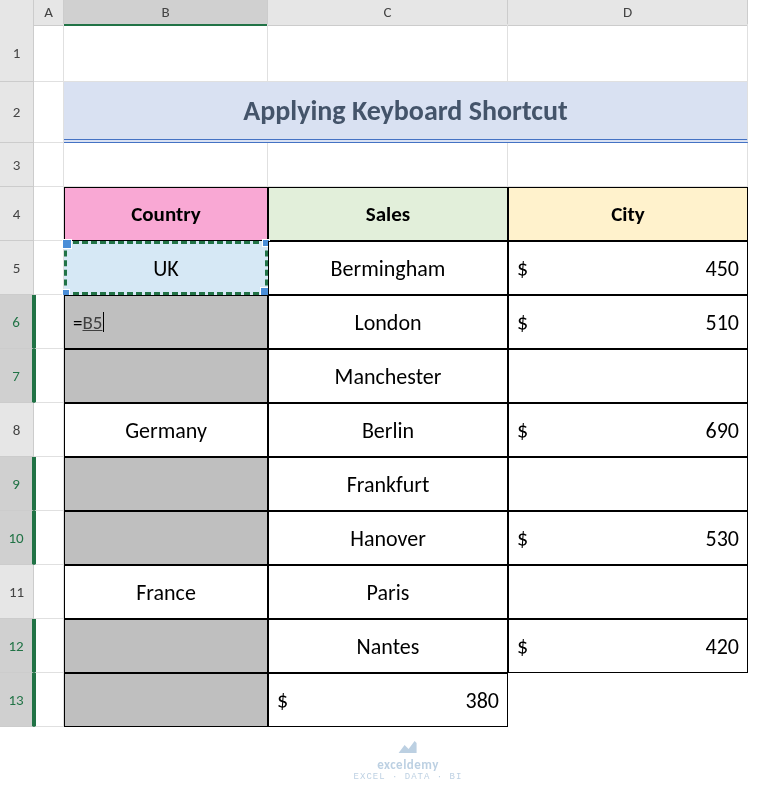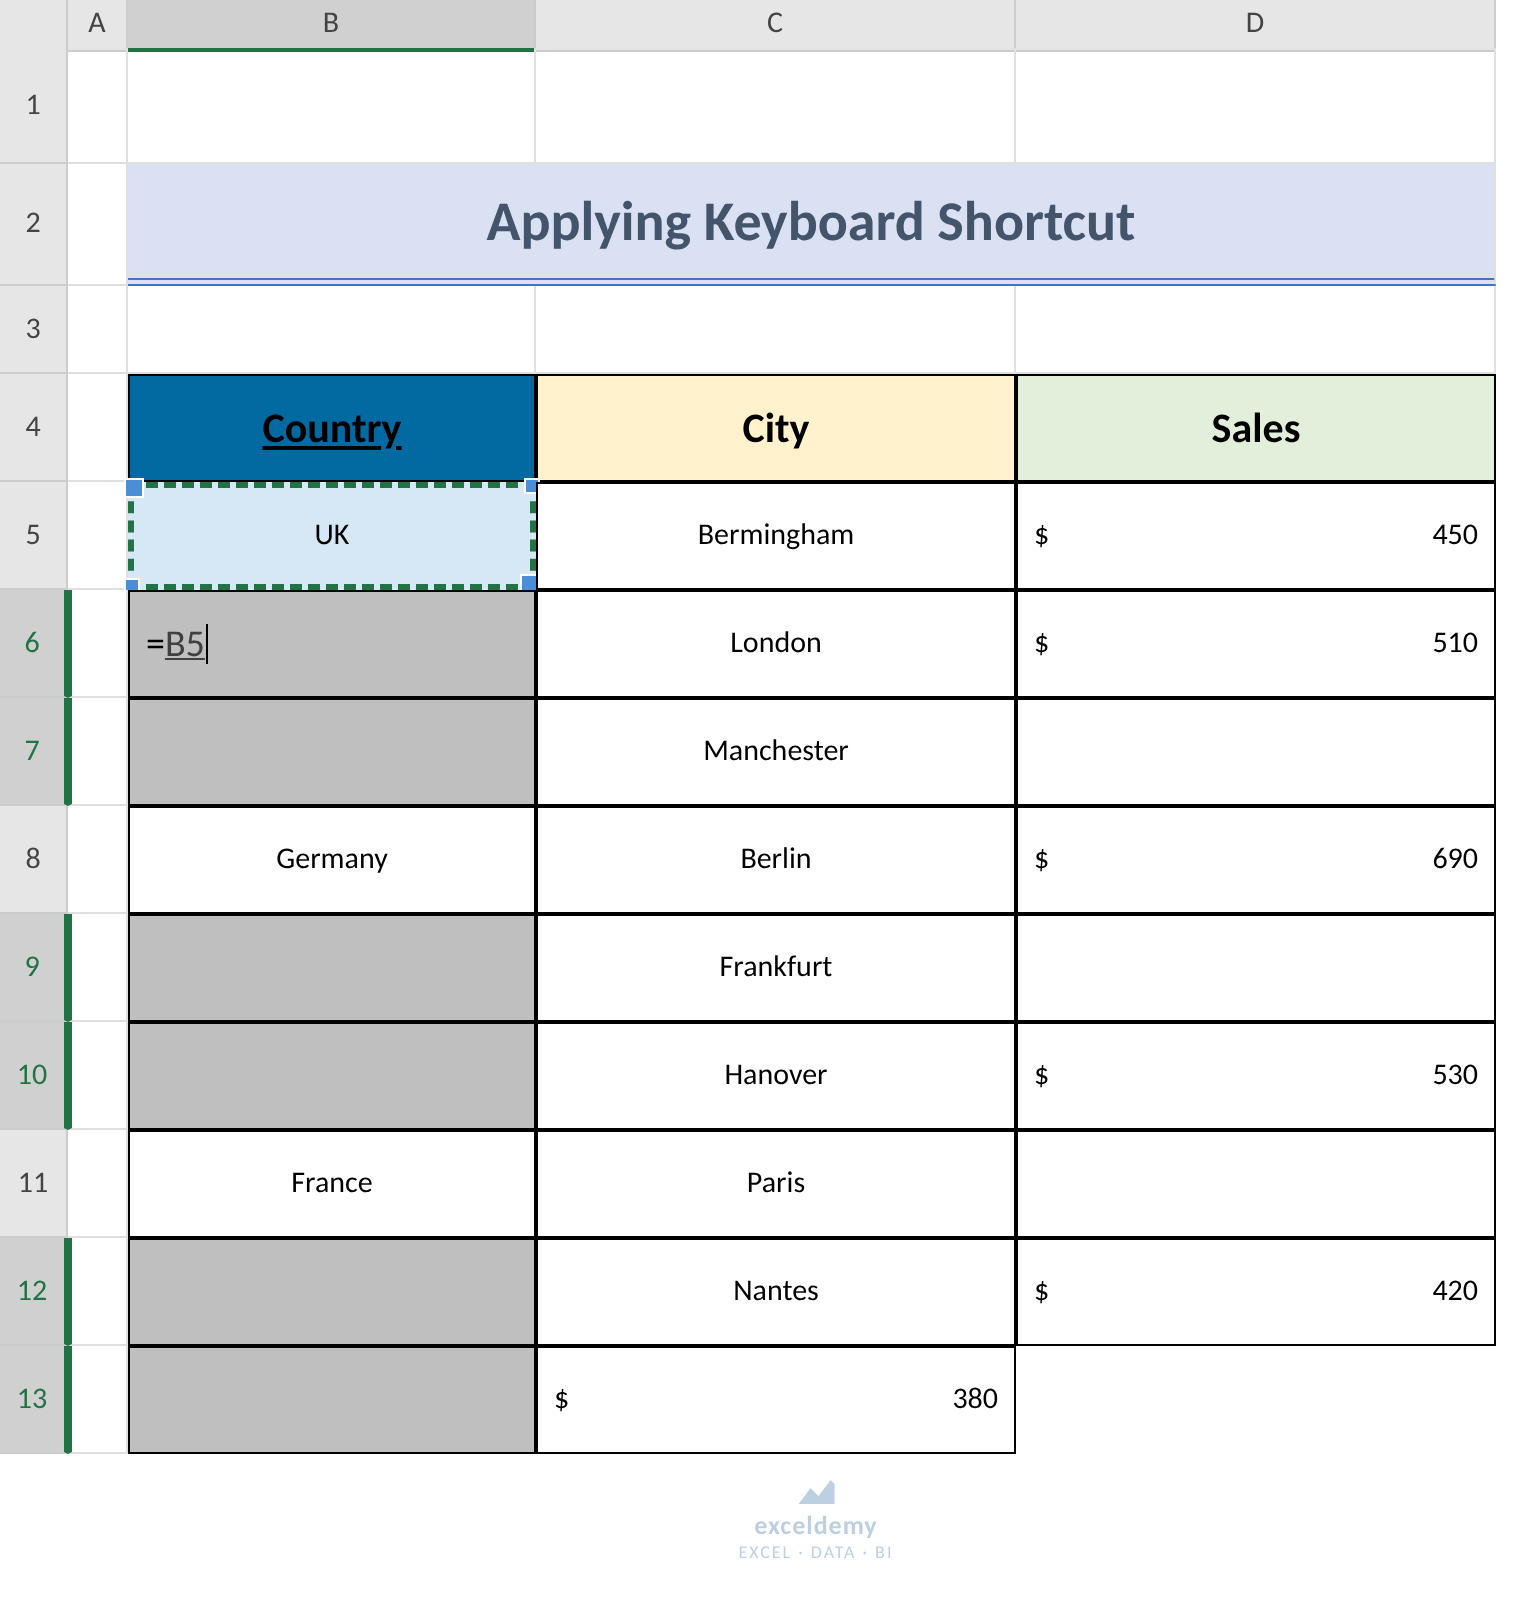--- a/index.html
+++ b/index.html
@@ -60,24 +60,24 @@
       font-weight: bold;
       color: #44546a;
       justify-content: center;
     }
     .table-header {
       font-size: 21px;
       font-weight: bold;
       justify-content: center;
       border: 1px solid #000;
     }
-    .th-country { background: #0369a1; text-decoration: underline; }
+    .th-country { background: #f9a8d4; }
     .th-city { background: #fff2cc; }
     .th-sales { background: #e2efda; }
-    .td { border: 1px solid #000; font-size: 15px; }
+    .td { border: 1px solid #000; font-size: 22px; }
     .td.center { justify-content: center; }
     .td.gray { background: #bfbfbf; }
     .sales-cell { justify-content: space-between; }
     .marching {
       border: 3px dashed #217346;
       background: #d6e8f5 !important;
       position: relative;
     }
     .marching::before, .marching::after {
       content: '';
@@ -100,21 +100,21 @@
       left: 50%;
       transform: translateX(-50%);
       text-align: center;
       opacity: 0.4;
       font-size: 11px;
       color: #5a8bb8;
       margin-left: 24px;
     }
     .watermark svg { display: block; margin: 0 auto 2px; }
     .wm-brand { font-weight: bold; font-size: 13px; letter-spacing: 0.5px; }
-    .wm-tag { font-size: 9px; letter-spacing: 1px; }
+    .wm-tag { font-size: 9px; letter-spacing: 1px; font-family: Liberation Mono, monospace; }
     .green-edge { border-left: 2px solid #217346 !important; }
   </style>
 </head>
 <body>
 
 <div class="col-headers">
   <div class="corner"></div>
   <div class="col-header">A</div>
   <div class="col-header active">B</div>
   <div class="col-header">C</div>
@@ -134,22 +134,22 @@
 
   <div class="row-header r3">3</div>
   <div class="cell r3"></div>
   <div class="cell r3"></div>
   <div class="cell r3"></div>
   <div class="cell r3"></div>
 
   <div class="row-header r4">4</div>
   <div class="cell r4"></div>
   <div class="cell r4 table-header th-country">Country</div>
+  <div class="cell r4 table-header th-sales">Sales</div>
   <div class="cell r4 table-header th-city">City</div>
-  <div class="cell r4 table-header th-sales">Sales</div>
 
   <div class="row-header rdata">5</div>
   <div class="cell rdata"></div>
   <div class="cell rdata td center marching">
     <span>UK</span>
     <span class="corner-handle ch-tr"></span>
     <span class="corner-handle ch-bl"></span>
   </div>
   <div class="cell rdata td center">Bermingham</div>
   <div class="cell rdata td sales-cell">

